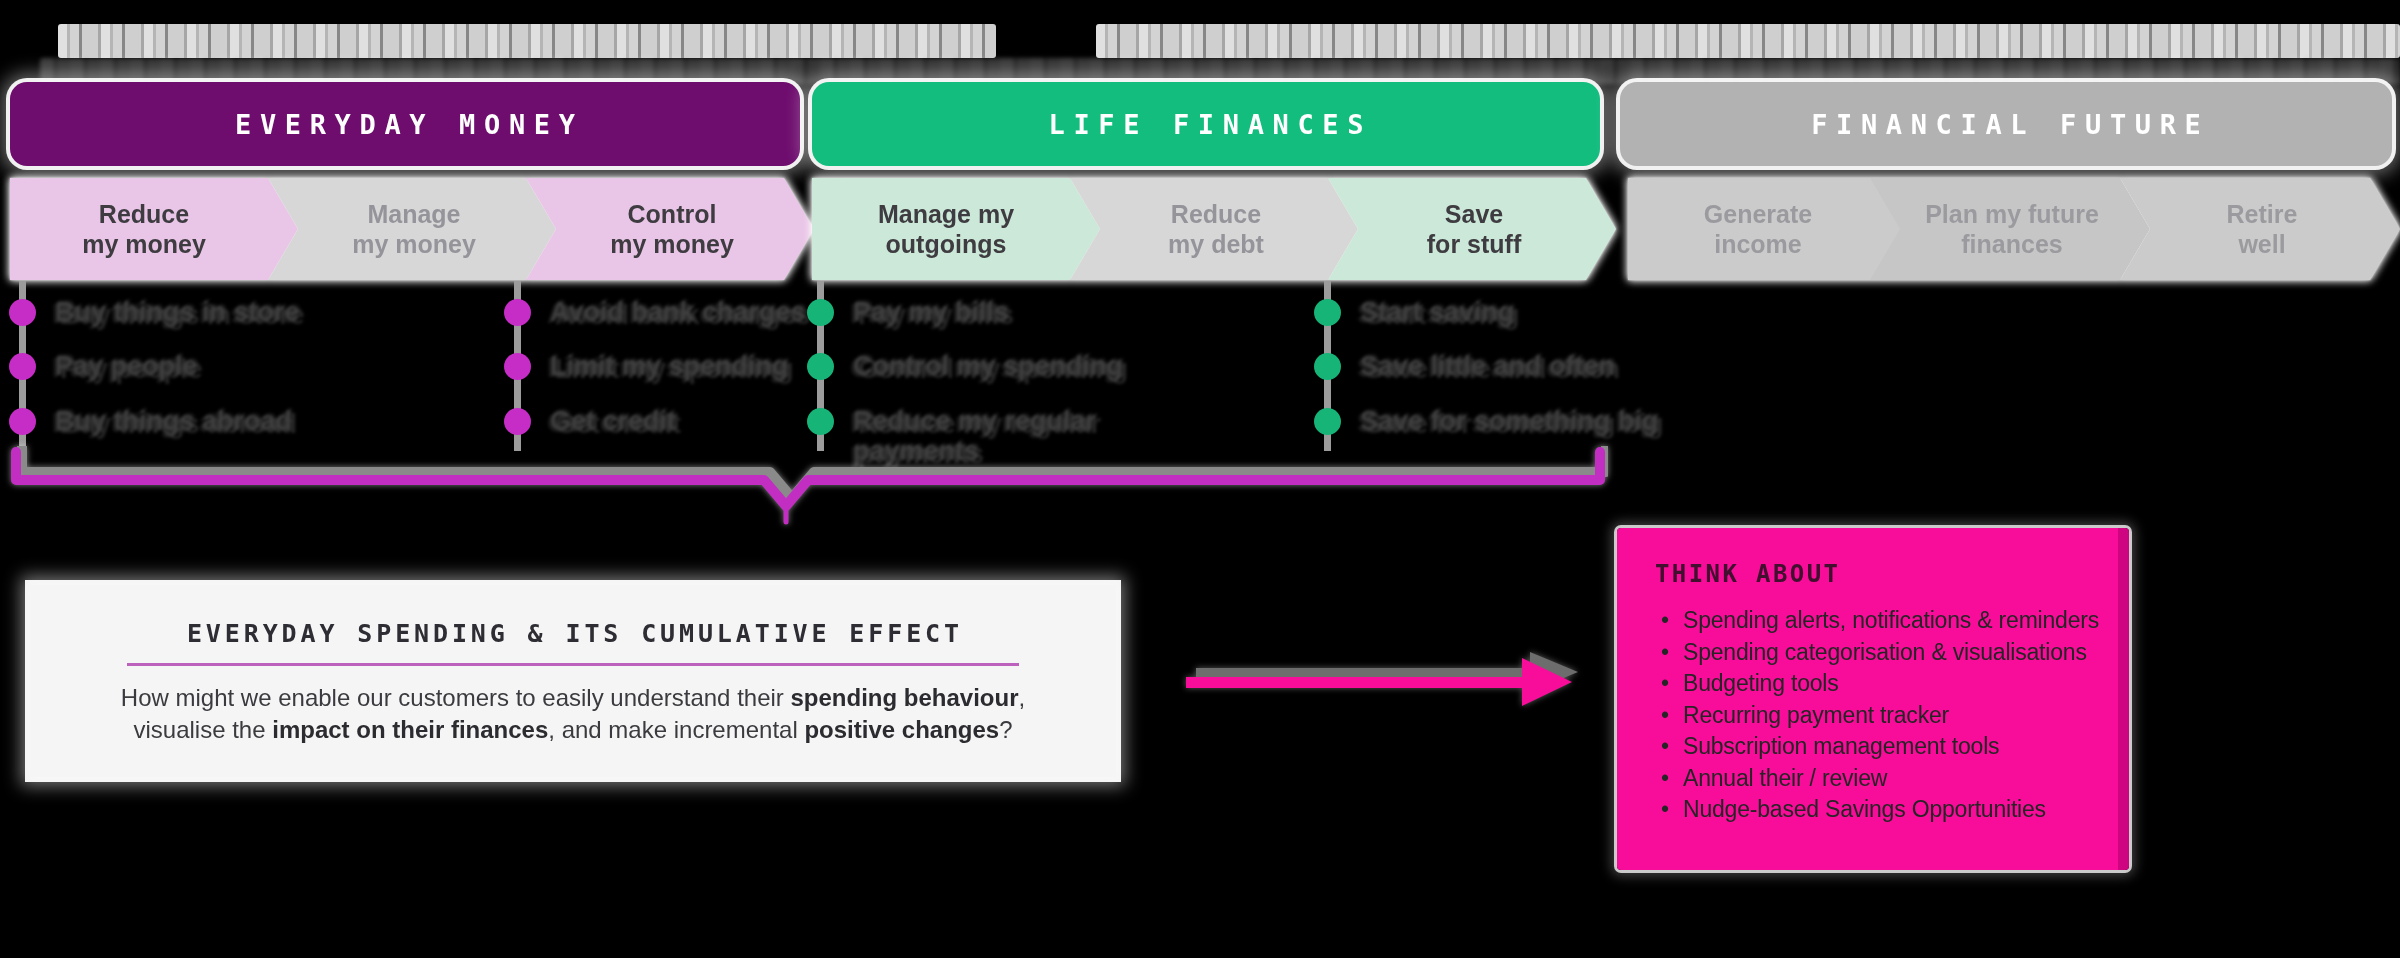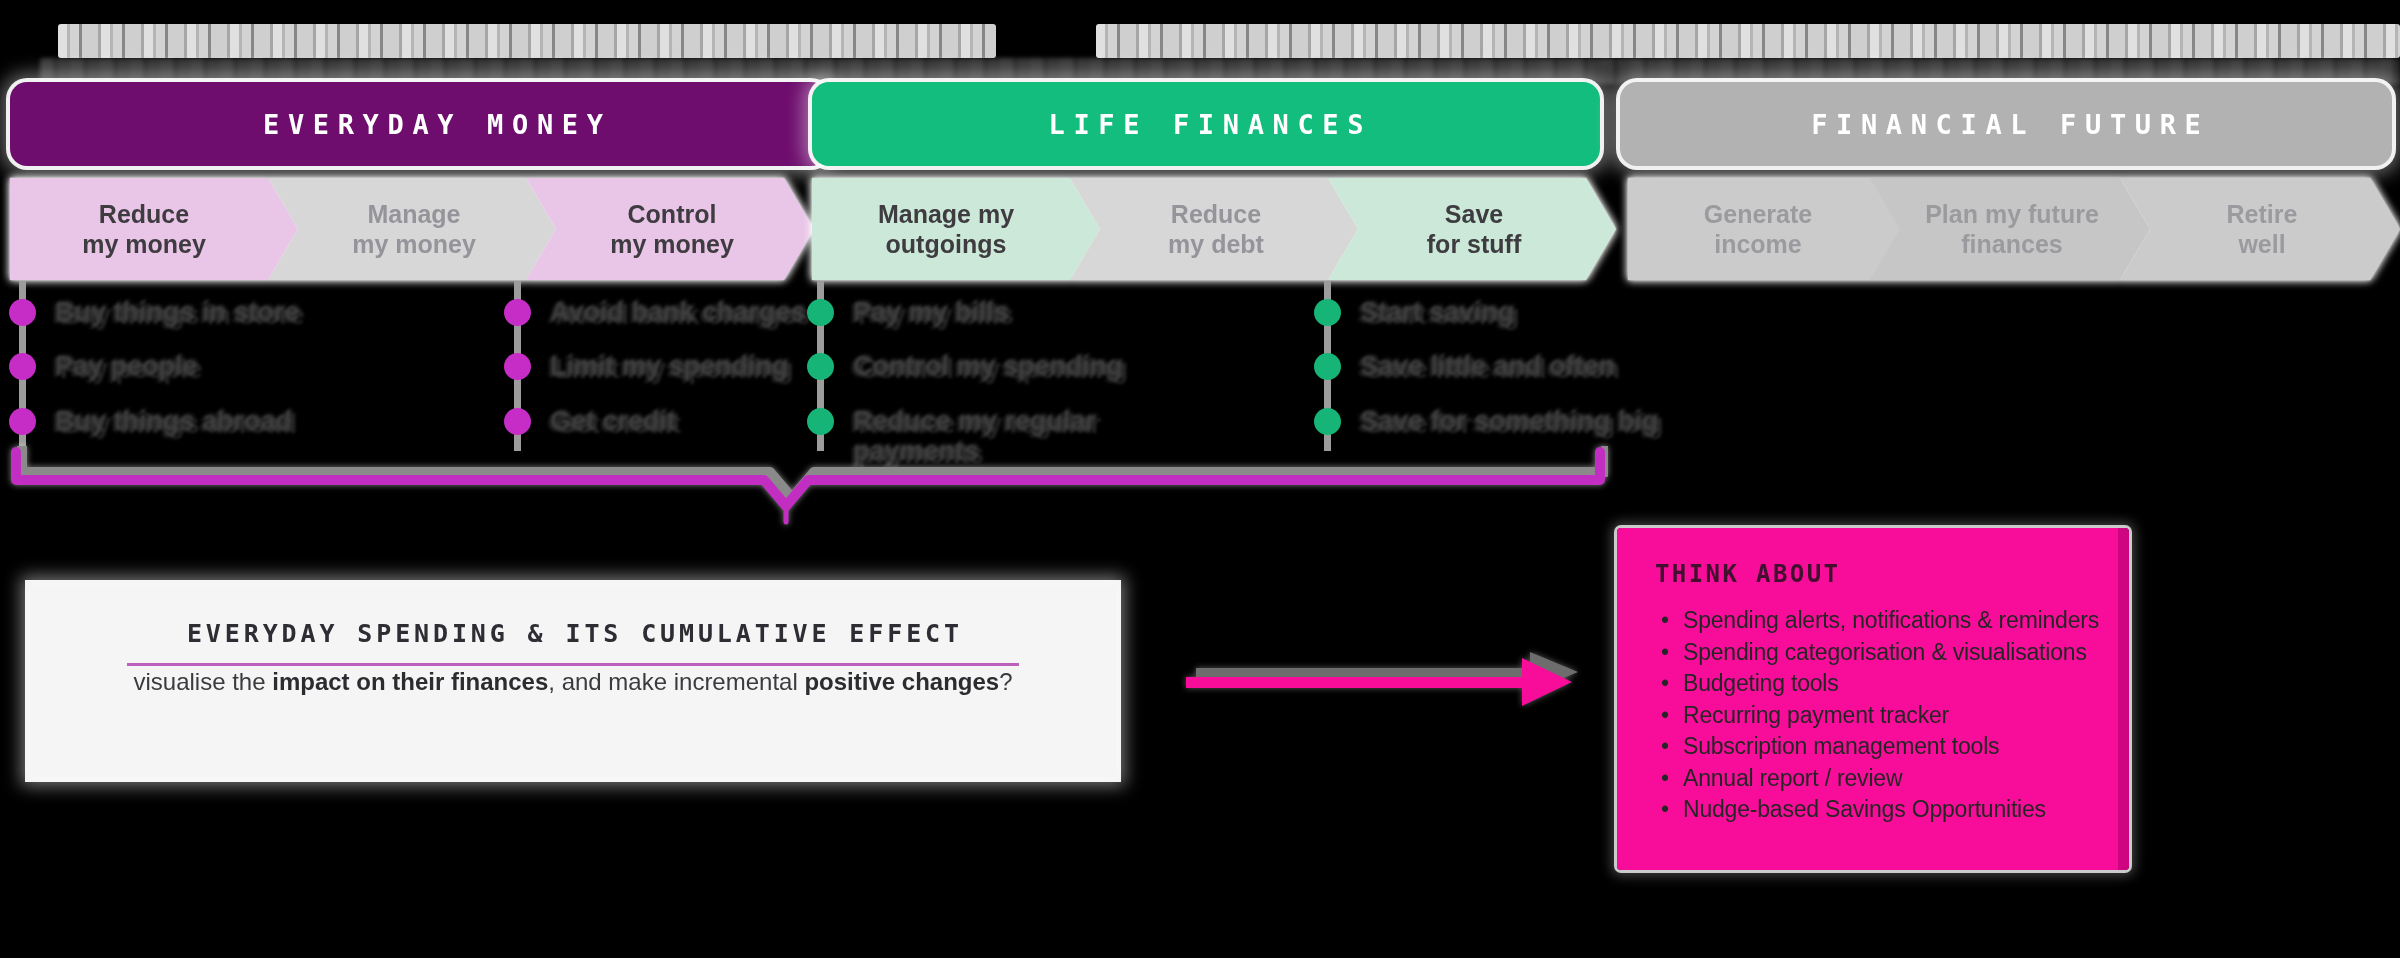--- a/index.html
+++ b/index.html
@@ -17,21 +17,21 @@
   
   .sec{position:absolute;top:82px;height:208px;}
   .sec1{left:10px;width:790px;}
   .sec2{left:812px;width:788px;}
   .sec3{left:1620px;width:772px;}
   .hdr{position:absolute;top:0;left:0;width:100%;height:84px;border-radius:17px;
        display:flex;align-items:center;justify-content:center;color:#fff;
        font-family:"DejaVu Sans Mono",monospace;font-weight:700;font-size:27px;
        letter-spacing:.32em;text-indent:.32em;
        box-shadow:0 0 0 4px rgba(255,255,255,.92),0 0 18px 9px rgba(255,255,255,.4);}
-  .hdr1{background:#6e0d6e;padding-left:28px;}
+  .hdr1{background:#6e0d6e;}
   .hdr2{background:#12bd7e;}
   .hdr3{background:#b3b2b2;}
 
   .chevrons{position:absolute;top:96px;left:0;height:102px;
             filter:drop-shadow(0 0 4px rgba(255,255,255,.85)) drop-shadow(0 0 1px rgba(255,255,255,.9));}
   .chev{position:absolute;top:0;height:102px;display:flex;align-items:center;justify-content:center;
         text-align:center;font-weight:700;font-size:25px;line-height:1.2;white-space:pre-line;
         padding-right:20px;box-sizing:border-box;}
   .s12 .chev{width:288px;}
   .s12 .chev.first{clip-path:polygon(0 0,258px 0,288px 51px,258px 102px,0 102px);}
@@ -179,36 +179,37 @@
     <g transform="translate(6,-8)">
       <path d="M8 6 L8 34 L756 34 L778 60 L800 34 L1592 34 L1592 6" fill="none" stroke="#8a8a8a" stroke-width="10" stroke-linejoin="round" stroke-linecap="round"></path>
     </g>
     <path d="M8 6 L8 34 L756 34 L778 60 L800 34 L1592 34 L1592 6" fill="none" stroke="#c22ec2" stroke-width="10" stroke-linejoin="round" stroke-linecap="round"></path>
     <path d="M778 58 L778 76" fill="none" stroke="#c22ec2" stroke-width="5" stroke-linecap="round"></path>
   </svg>
 
   <div class="card">
     <div class="card-title">EVERYDAY SPENDING &amp; ITS CUMULATIVE EFFECT</div>
     <div class="card-rule"></div>
+    <p class="card-line l1"><span>How might we enable our customers to easily understand their </span><b>spending behaviour</b><span>,</span></p>
     <p class="card-line"><span>visualise the </span><b>impact on their finances</b><span>, and make incremental </span><b>positive changes</b><span>?</span></p>
   </div>
 
   <svg class="arrow" width="410" height="64" viewBox="0 0 410 64">
     <rect x="18" y="16" width="354" height="10" fill="#6e6d6e"></rect>
     <polygon points="352,0 400,20 352,40" fill="#6e6d6e"></polygon>
     <rect x="8" y="25" width="340" height="11" fill="#f80c9a"></rect>
     <polygon points="344,6 394,30 344,54" fill="#f80c9a"></polygon>
   </svg>
 
   <div class="think">
     <div class="think-title">THINK ABOUT</div>
     <ul>
       <li>Spending alerts, notifications &amp; reminders</li>
       <li>Spending categorisation &amp; visualisations</li>
       <li>Budgeting tools</li>
       <li>Recurring payment tracker</li>
       <li>Subscription management tools</li>
-      <li>Annual report / review</li>
+      <li>Annual their / review</li>
       <li>Nudge-based Savings Opportunities</li>
     </ul>
   </div>
 
 </div>
 
 </body></html>

